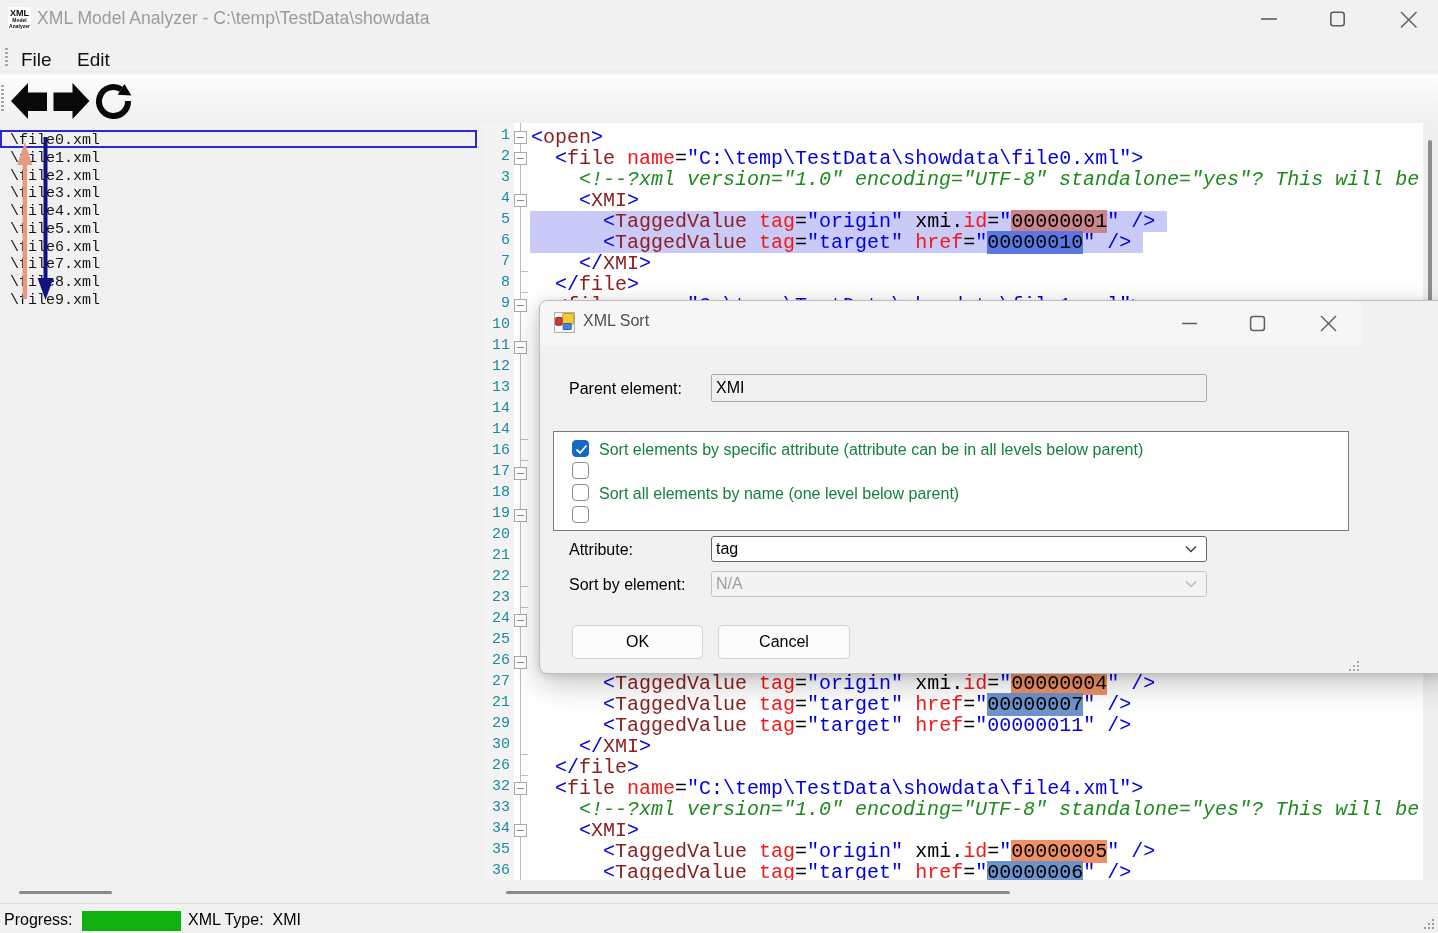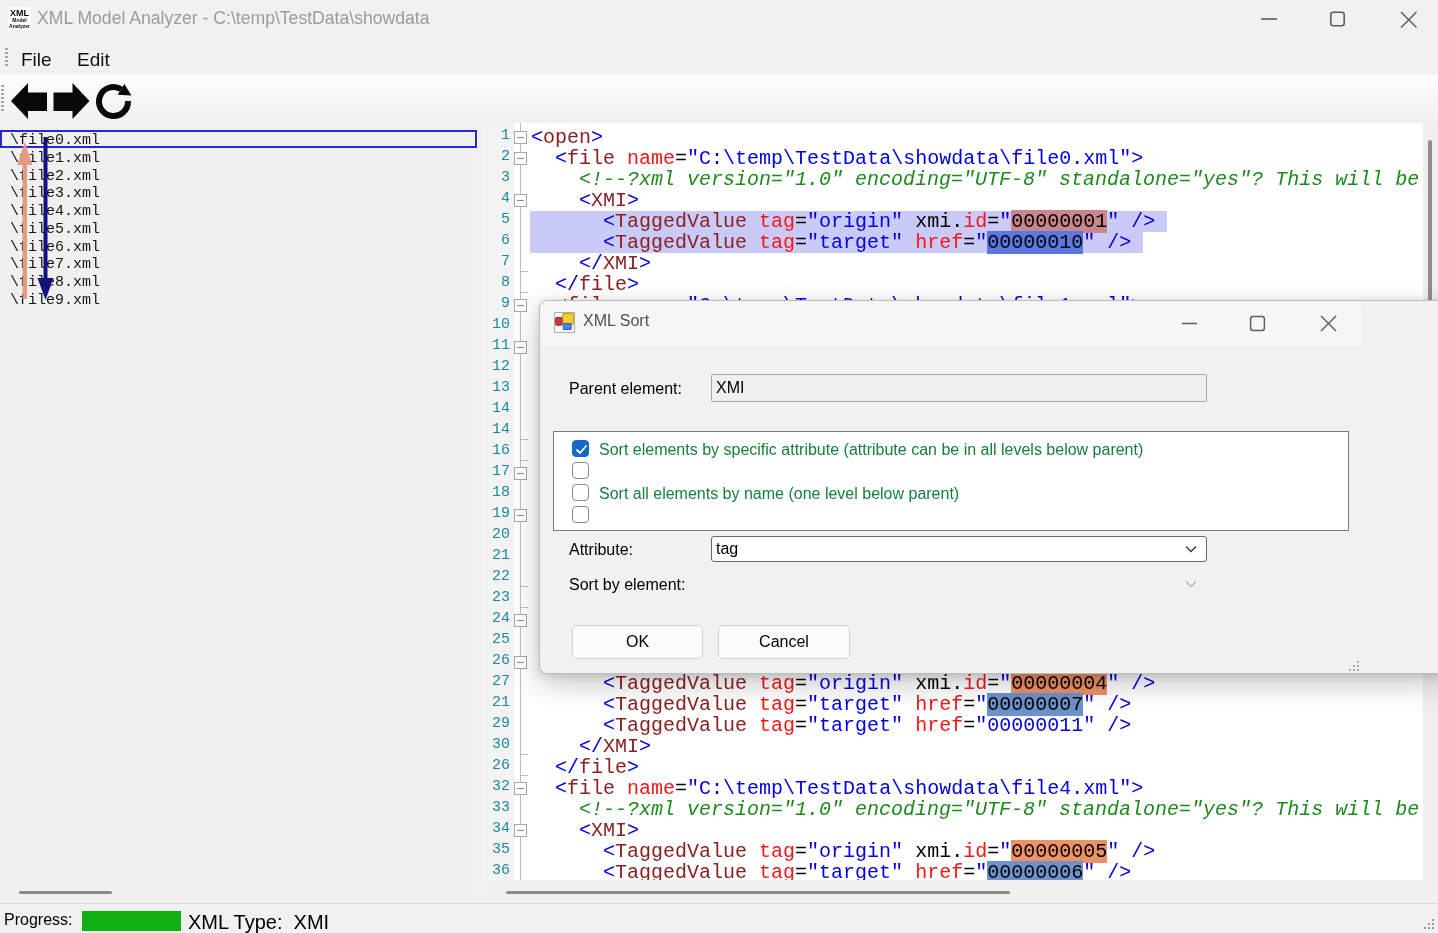--- a/index.html
+++ b/index.html
@@ -26,21 +26,21 @@
 .ln{height:21px;line-height:21px}
 #code{position:absolute;left:531px;top:126.5px;font-family:"Liberation Mono",monospace;
   font-size:20px;color:#000;white-space:pre}
 .cl{height:21px;line-height:21px}
 #vscroll{position:absolute;left:1428px;top:140px;width:3.5px;height:340px;background:#8e8e8e;border-radius:2px}
 #hscroll-l{position:absolute;left:19px;top:891px;width:93px;height:3px;background:#8b8b8b;border-radius:2px}
 #hscroll-r{position:absolute;left:506px;top:891px;width:504px;height:3px;background:#8b8b8b;border-radius:2px}
 #statusbar{position:absolute;left:0;top:903px;width:1438px;height:30px;background:#f1f1f1;border-top:1px solid #dadada}
 #progresslbl{position:absolute;left:4px;top:7px;font-size:16px;color:#000}
 #progressbar{position:absolute;left:82px;top:7px;width:99px;height:20px;background:#12b112}
-#xmltype{position:absolute;left:188px;top:7px;font-size:20px;color:#000}
+#xmltype{position:absolute;left:188px;top:7px;font-size:16px;color:#000}
 
 #dlg{position:absolute;left:539px;top:300px;width:908px;height:374px;background:#f1f1f1;
   border:1px solid #bdbdbd;border-radius:8px;box-shadow:0 10px 30px rgba(0,0,0,.22),0 2px 8px rgba(0,0,0,.12)}
 #dlgtitle{position:absolute;left:0;top:0;width:822px;height:44px;background:#f6f6f6;border-radius:8px 8px 0 0}
 #dlgname{position:absolute;left:43px;top:11px;font-size:16px;color:#4f4f4f}
 .dlbl{position:absolute;font-size:16px;color:#000}
 #pebox{position:absolute;left:171px;top:73px;width:496px;height:28px;background:#f0f0f0;
   border:1px solid #a9a9a9;border-radius:2px;font-size:16px;color:#000;line-height:26px;padding-left:4px}
 #grpbox{position:absolute;left:13px;top:130px;width:796px;height:100px;background:#fff;border:1px solid #7b7b7b}
 .cb{position:absolute;left:32px;width:17px;height:17px;border-radius:4px}
@@ -236,20 +236,21 @@
   <div class="cbl" style="top:183.5px">Sort all elements by name (one level below parent)</div>
   <div class="cb off" style="top:204.5px"></div>
 
   <div class="dlbl" style="left:29px;top:240px">Attribute:</div>
   <div class="combo" id="combo1" style="top:235px">tag</div>
   <svg class="chev" style="left:644px;top:241px" width="14" height="14" viewBox="0 0 14 14">
     <path d="M2 4.5 L7 9.5 L12 4.5" fill="none" stroke="#3c3c3c" stroke-width="1.4"></path>
     </svg>
 
   <div class="dlbl" style="left:29px;top:275px">Sort by element:</div>
+  <div class="combo" id="combo2" style="top:270px">N/A</div>
   <svg class="chev" style="left:644px;top:276px" width="14" height="14" viewBox="0 0 14 14">
     <path d="M2 4.5 L7 9.5 L12 4.5" fill="none" stroke="#b5b5b5" stroke-width="1.4"></path>
     </svg>
 
   <div class="btn" style="left:32px;top:324px;width:131px">OK</div>
   <div class="btn" style="left:178px;top:324px;width:132px">Cancel</div>
 
   <svg style="position:absolute;left:808px;top:360px" width="12" height="12">
     <g fill="#a8a8a8">
         <rect x="9" y="0" width="2" height="2"></rect>

